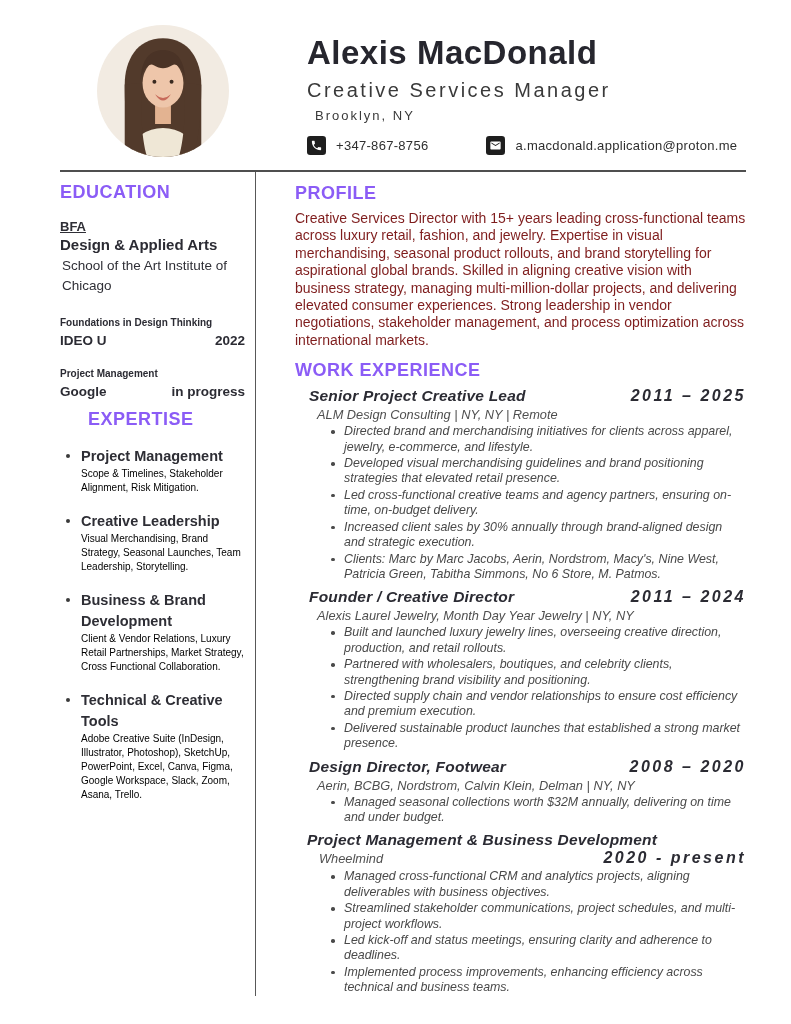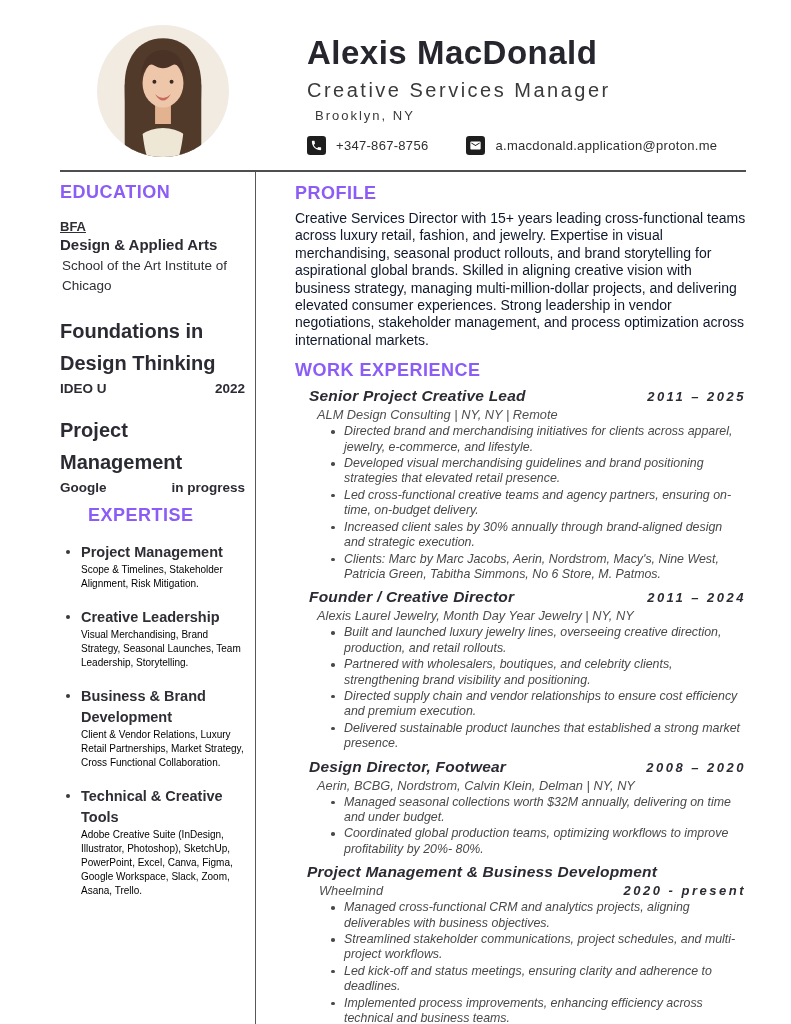--- a/index.html
+++ b/index.html
@@ -11,56 +11,56 @@
     color: #2b2b33; position: relative;
   }
 
   
   .header { display: flex; padding: 25px 45px 0 97px; gap: 78px; }
   .photo { width: 132px; height: 132px; flex: 0 0 auto; }
   .header-text { padding-top: 10px; min-width: 0; }
   .name { font-size: 33px; font-weight: 800; letter-spacing: 0.5px; color: #26262e; line-height: 1.1; }
   .role { font-size: 20px; font-weight: 400; letter-spacing: 2.5px; color: #3a3a3a; margin-top: 8px; }
   .loc  { font-size: 13px; letter-spacing: 2px; color: #3a3a3a; margin: 6px 0 0 8px; }
-  .contact-row { display: flex; gap: 38px; margin-top: 13px; align-items: center; }
+  .contact-row { display: flex; gap: 58px; margin-top: 13px; align-items: center; }
   .contact-item { display: flex; align-items: center; gap: 10px; font-size: 13px; color: #2f2f2f; letter-spacing: 0.3px; }
   .cicon { width: 19px; height: 19px; display: block; }
 
   
   .hrule { margin: 13px 45px 0 60px; border-top: 2px solid #4f4f4f; }
 
   
   .cols { display: flex; margin: 0 45px 0 60px; align-items: stretch; }
   .left-col  { width: 196px; flex: 0 0 auto; border-right: 1px solid #585858; padding-right: 10px; }
   .right-col { flex: 1; padding-left: 39px; min-width: 0; }
 
   h2.heading { font-size: 18px; font-weight: 800; letter-spacing: 0.5px; color: #8b5cf6; }
 
   
   .left-col h2.heading { margin-top: 10px; }
   .edu-degree  { margin-top: 16px; font-size: 13px;   font-weight: 600; color: #2f2f36; text-decoration: underline; }
   .edu-program { margin-top: 2px;  font-size: 15px;   font-weight: 700; color: #2b2b33; }
   .edu-school  { margin-top: 3px;  font-size: 13.5px; font-weight: 500; line-height: 1.5; color: #2f2f36; padding-left: 2px; }
-  .edu-title   { margin-top: 18px; font-size: 20px; font-weight: 600; line-height: 1.6; color: #2b2b33; }
+  .edu-title   { margin-top: 18px; font-size: 10px; font-weight: 600; line-height: 1.6; color: #2b2b33; }
   .edu-row     { margin-top: 2px; display: flex; justify-content: space-between; font-size: 13.5px; font-weight: 700; color: #2b2b33; }
   .heading-expertise { margin: 26px 0 0 28px; }
   ul.expertise { list-style: none; margin: 2px 0 0 2px; }
   ul.expertise li { margin-top: 16px; padding-left: 19px; position: relative; }
   ul.expertise li::before { content: ""; position: absolute; left: 4px; top: 8px; width: 4px; height: 4px; border-radius: 50%; background: #3a3a3a; }
   .exp-title { font-size: 14.5px; font-weight: 700; line-height: 1.45; color: #2e2e35; }
   .exp-desc  { font-size: 10px; font-weight: 400; line-height: 1.4; color: #000000; white-space: pre-line; }
 
   
   .right-col h2.heading { margin-top: 11px; }
-  .profile-text { margin-top: 6px; font-size: 14px; line-height: 17.4px; color: #0f172a; }
+  .profile-text { margin-top: 6px; font-size: 14px; line-height: 17.4px; color: #7f1d1d; }
   .heading-work { margin-top: 4px; letter-spacing: 1px; }
   .job { margin-top: 6px; font-style: italic; }
   .job-head { display: flex; justify-content: space-between; align-items: baseline; padding-left: 14px; }
   .job-title { font-size: 15.5px; font-weight: 700; color: #2b2b33; letter-spacing: 0.2px; }
-  .job-dates { font-size: 13px; font-weight: 700; letter-spacing: 2.5px; color: #2b2b33; white-space: nowrap; padding-left: 10px; }
+  .job-dates { font-size: 16px; font-weight: 700; letter-spacing: 2.5px; color: #2b2b33; white-space: nowrap; padding-left: 10px; }
   .job-company { margin: 2px 0 0 22px; font-size: 12.8px; color: #4f4f4f; }
   .job-row2 { display: flex; justify-content: space-between; align-items: baseline; }
   .job-row2 .job-company { margin-left: 24px; }
   ul.bullets { list-style: none; margin: 2px 0 0 34px; }
   ul.bullets li { margin-top: 1px; padding-left: 15px; position: relative; font-size: 12.4px; line-height: 15.4px; color: #494949; }
   ul.bullets li::before { content: ""; position: absolute; left: 2px; top: 6px; width: 3.5px; height: 3.5px; border-radius: 50%; background: #4a4a4a; }
 </style>
 </head>
 <body>
 
@@ -198,21 +198,20 @@
       </div>
 
       <div class="job">
         <div class="job-head">
           <span class="job-title">Design Director, Footwear</span>
           <span class="job-dates">2008 – 2020</span>
         </div>
         <div class="job-company">Aerin, BCBG, Nordstrom, Calvin Klein, Delman | NY, NY</div>
         <ul class="bullets">
           <li>Managed seasonal collections worth $32M annually, delivering on time and under budget.</li>
-          <li>Coordinated global production teams, optimizing workflows to improve profitability by 20%- 80%.</li>
         </ul>
       </div>
 
       <div class="job">
         <div class="job-head" style="padding-left:12px;">
           <span class="job-title">Project Management &amp; Business Development</span>
         </div>
         <div class="job-row2">
           <span class="job-company">Wheelmind</span>
           <span class="job-dates">2020 - present</span>

